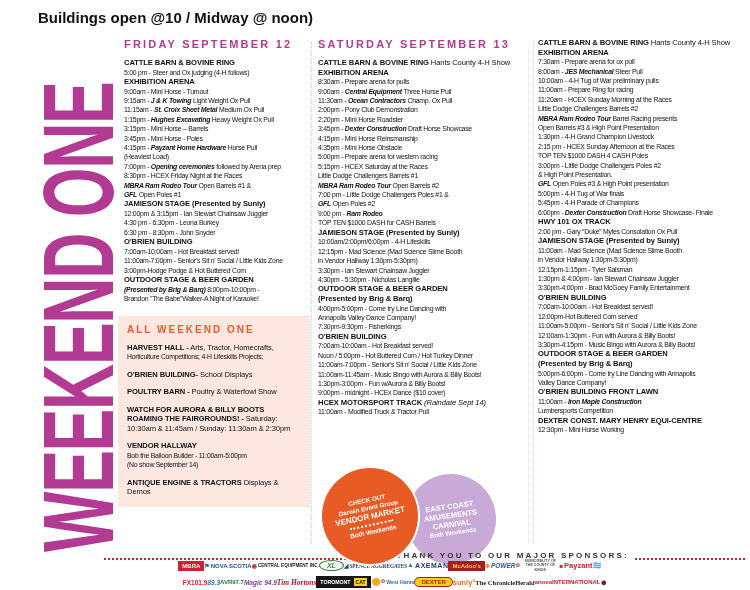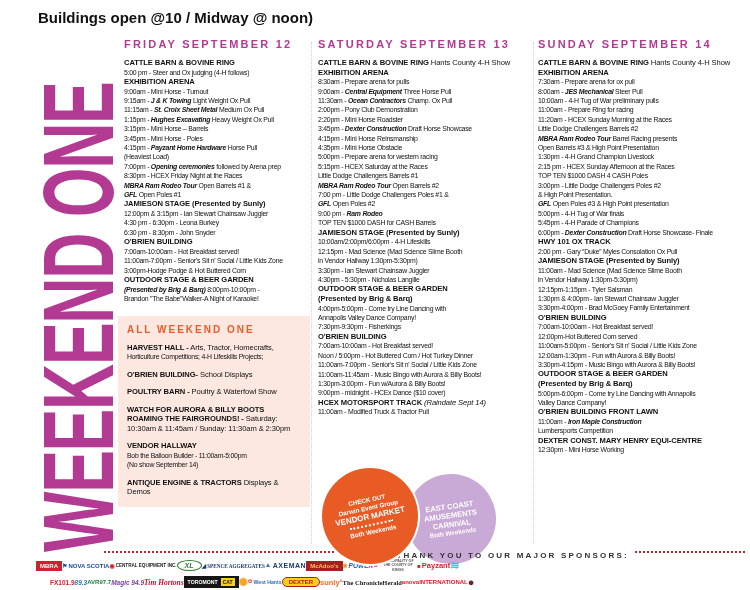--- a/index.html
+++ b/index.html
@@ -33,25 +33,25 @@
   .allweek-box .section{margin-top:8px}
   .badge{position:absolute;border-radius:50%;color:#fff;display:flex;flex-direction:column;
        align-items:center;justify-content:center;text-align:center;font-weight:bold}
   .badge-1{left:322px;top:468px;width:96px;height:96px;background:var(--badgeorange);
        transform:rotate(-12deg);z-index:2;box-shadow:0 0 0 2px #fff}
   .badge-2{left:406px;top:474px;width:90px;height:90px;background:var(--badgepurple);transform:rotate(-8deg)}
   .b-sm{font-size:6.3px;line-height:8px}
   .b-lg{font-size:8px;line-height:9.5px}
   .badge-2 .b-lg{font-size:7.5px;line-height:9px}
   .b-dots{width:44px;border-top:2px dotted #fff;margin:2px 0}
-  .thanks{position:absolute;left:104px;right:5px;top:551px;display:flex;align-items:flex-start;gap:6px}
+  .thanks{position:absolute;left:104px;right:5px;top:551px;display:flex;align-items:flex-end;gap:6px}
   .dots{border-top:2.5px dotted var(--dotred);height:0}
   .dots-l{flex:2.6}.dots-r{flex:1}
   .thanks-text{font-size:8px;letter-spacing:2.2px;color:#333;font-weight:600;white-space:nowrap}
-  .sprow{position:absolute;display:flex;align-items:center;justify-content:flex-start}
+  .sprow{position:absolute;display:flex;align-items:center;justify-content:center}
   #srow-0{left:36px;top:558px;right:6px;height:15px}
   #srow-1{left:50px;top:575px;right:10px;height:14px}
   .chip{display:inline-flex;align-items:center;gap:1px;font-weight:bold;white-space:nowrap}
   .ic{font-style:normal;line-height:1}
   .ic-flag{color:#1b4e9b;font-size:6px}.ic-mark{color:#d12026;font-size:6px}
   .ic-tri{color:#1c3f6e;font-size:6px}.ic-peaks{color:#2e72b8;font-size:6.5px}
   .ic-leaf{color:#f08a24;font-size:6px}.ic-dots{color:#e2574c;font-size:5.5px}
   .ic-sq{color:#d5202a;font-size:6px}.ic-waves{color:#49b8d6;font-size:11px}
   .ic-burst{color:#f5a623;font-size:11px}.ic-circle{color:#6b2230;font-size:11px}
   .c-mbra{background:#cf2030;color:#fff;padding:2px 4px;font-size:6px}
@@ -199,21 +199,20 @@
       <div class="line">11:00am-11:45am - Music Bingo with Aurora &amp; Billy Boots!</div>
       <div class="line">1:30pm-3:00pm - Fun w/Aurora &amp; Billy Boots!</div>
       <div class="line">9:00pm - midnight - HCEx Dance ($10 cover)</div>
     </div>
     <div class="section">
       <div class="heading"><b>HCEX MOTORSPORT TRACK</b><span class="it"> (Raindate Sept 14)</span></div>
       <div class="line">11:00am - Modified Truck &amp; Tractor Pull</div>
     </div>
   </div>
 <div id="col-2" class="col">
-    <div class="col-title">SUNDAY SEPTEMBER 14</div>
     <div class="section">
       <div class="heading"><b>CATTLE BARN &amp; BOVINE RING</b><span> Hants County 4-H Show</span></div>
     </div>
     <div class="section">
       <div class="heading"><b>EXHIBITION ARENA</b></div>
       <div class="line">7:30am - Prepare arena for ox pull</div>
       <div class="line">8:00am - <b class="em">JES Mechanical</b> Steer Pull</div>
       <div class="line">10:00am - 4-H Tug of War preliminary pulls</div>
       <div class="line">11:00am - Prepare Ring for racing</div>
       <div class="line">11:20am - HCEX Sunday Morning at the Races</div>

